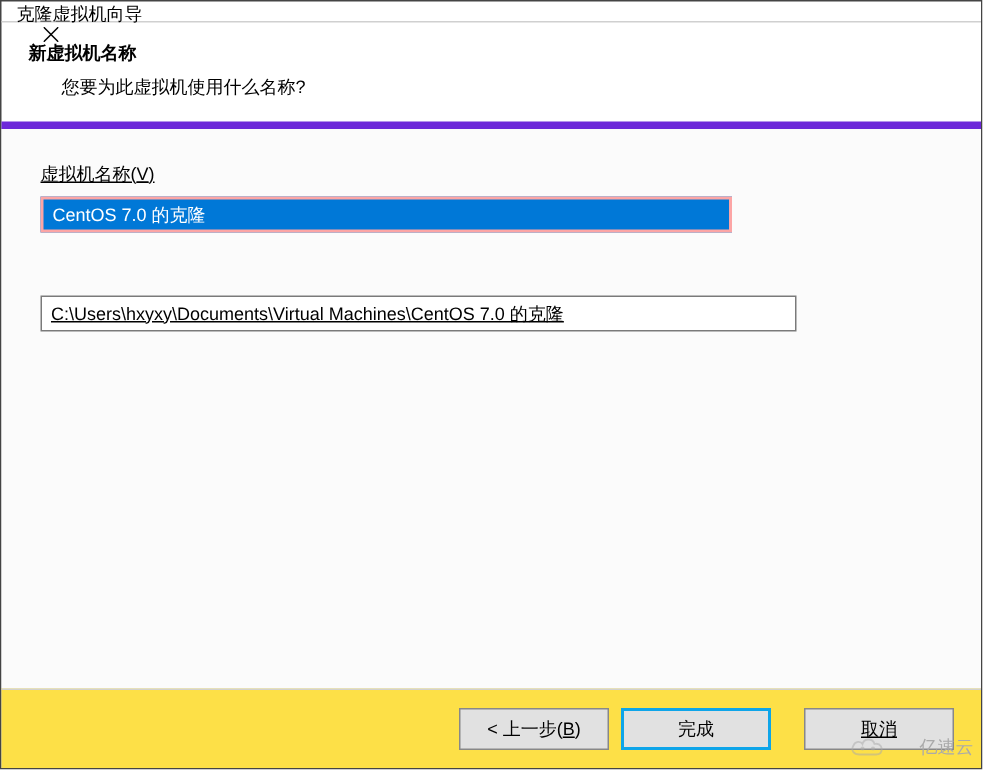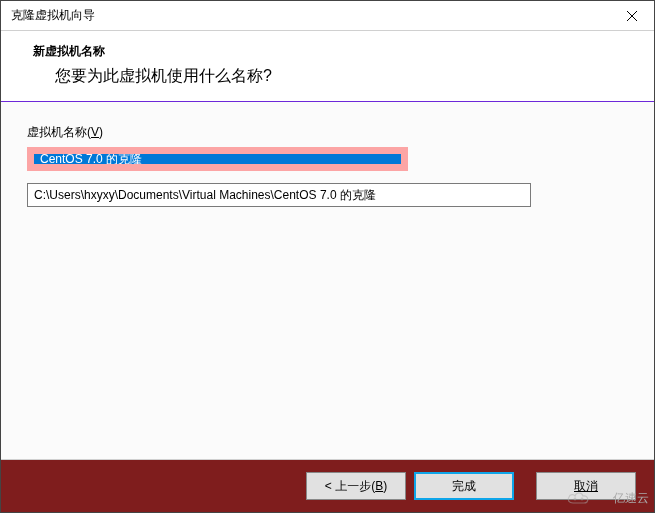--- a/index.html
+++ b/index.html
@@ -7,52 +7,53 @@
       font-family: "Microsoft YaHei", "Segoe UI", Tahoma, sans-serif;
       font-size: 12px;
       background: #fff;
       width: 655px;
       height: 513px;
       overflow: hidden;
       color: #000;
     }
     .window { border: 1px solid #444; width: 655px; height: 513px; display: flex; flex-direction: column; }
     .titlebar {
-      height: 30px;
+      height: 14px;
       display: flex;
-      align-items: center;
+      align-items: flex-start;
       justify-content: space-between;
       padding: 0 0 0 10px;
       border-bottom: 1px solid #d0d0d0;
+      flex-direction: column;
     }
     .titlebar-title { font-size: 12px; }
     .close-btn {
       width: 45px; height: 29px;
       display: flex; align-items: center; justify-content: center;
       font-size: 12px;
     }
     .close-btn svg { width: 10px; height: 10px; }
     .header {
-      padding: 12px 18px 14px 32px;
-      border-bottom: 1px solid #6d28d9;
+      padding: 12px 18px 14px 18px;
+      border-bottom: 5px solid #6d28d9;
     }
     .header-title { font-weight: bold; font-size: 12px; margin-bottom: 6px; }
-    .header-subtitle { font-size: 16px; padding-left: 22px; }
+    .header-subtitle { font-size: 12px; padding-left: 22px; }
     .content {
       flex: 1;
       padding: 22px 26px;
       background: #fbfbfb;
     }
-    .field-group { margin-bottom: 12px; }
+    .field-group { margin-bottom: 42px; text-decoration: underline; }
     .field-label { font-size: 12px; margin-bottom: 6px; display: block; }
     .accel { text-decoration: underline; }
     .text-input {
-      width: 381px;
+      width: 461px;
       height: 24px;
-      border: 7px solid #fca5a5;
+      border: 2px solid #fca5a5;
       padding: 2px 6px;
       font-size: 12px;
       font-family: inherit;
       outline: none;
     }
     .text-input.selected {
       background: #0078d7;
       color: #fff;
     }
     .location-row { display: flex; align-items: center; gap: 24px; }
@@ -75,21 +76,21 @@
       font-size: 12px;
       font-family: inherit;
       cursor: default;
     }
     .footer {
       border-top: 1px solid #d0d0d0;
       padding: 12px 18px;
       display: flex;
       justify-content: flex-end;
       gap: 8px;
-      background: #7f1d1d;
+      background: #fde047;
     }
     .footer-btn {
       width: 100px;
       height: 28px;
       border: 1px solid #888;
       background: #e1e1e1;
       font-size: 12px;
       font-family: inherit;
       cursor: default;
     }

